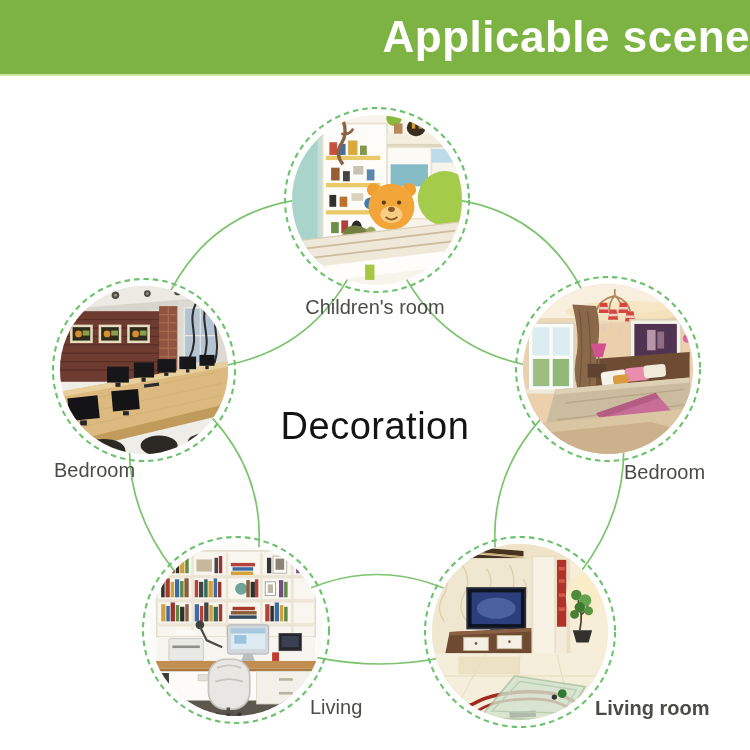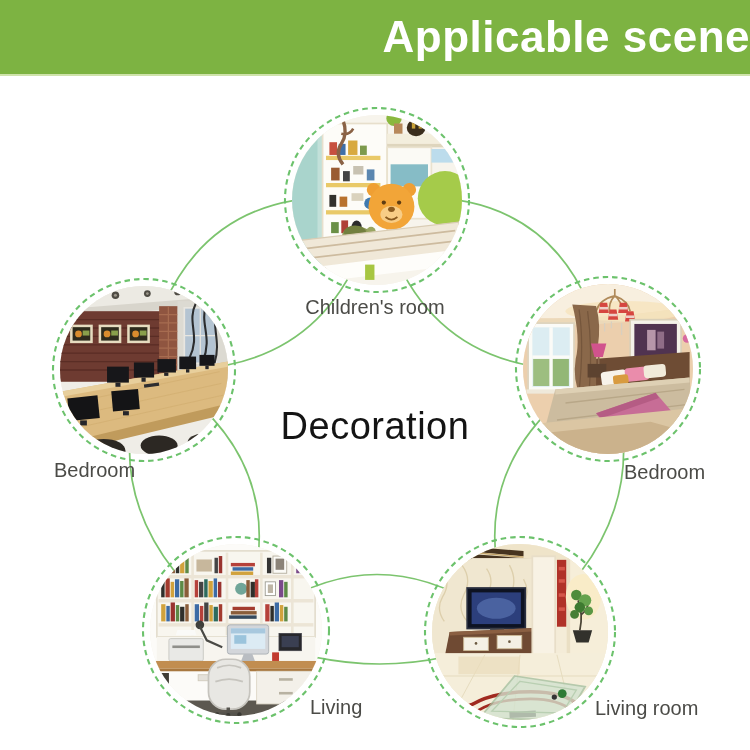--- a/index.html
+++ b/index.html
@@ -23,21 +23,21 @@
   .center-word{position:absolute;left:375px;top:405px;transform:translateX(-50%);z-index:3;
                font-size:38px;font-weight:normal;color:var(--center-text);letter-spacing:0.5px;}
   
   .photo.childrens{left:292px;top:115px;width:170px;height:170px;}
   .photo.bedroom  {left:523px;top:284px;width:170px;height:170px;}
   .photo.living   {left:432px;top:544px;width:176px;height:176px;}
   .photo.study    {left:150px;top:544px;width:172px;height:172px;}
   .photo.office   {left:60px; top:286px;width:168px;height:168px;}
   .label-childrens{left:375px;top:296px;}
   .label-bedroom  {left:624px;top:461px;}
-  .label-living   {left:595px;top:697px;}
+  .label-living   {left:595px;top:697px;font-weight:bold;}
   .label-study    {left:310px;top:696px;}
   .label-office   {left:54px; top:459px;}
 </style>
 </head>
 <body>
 
 <div class="page">
 
   <div class="banner">
     <h1>Applicable scene</h1>

